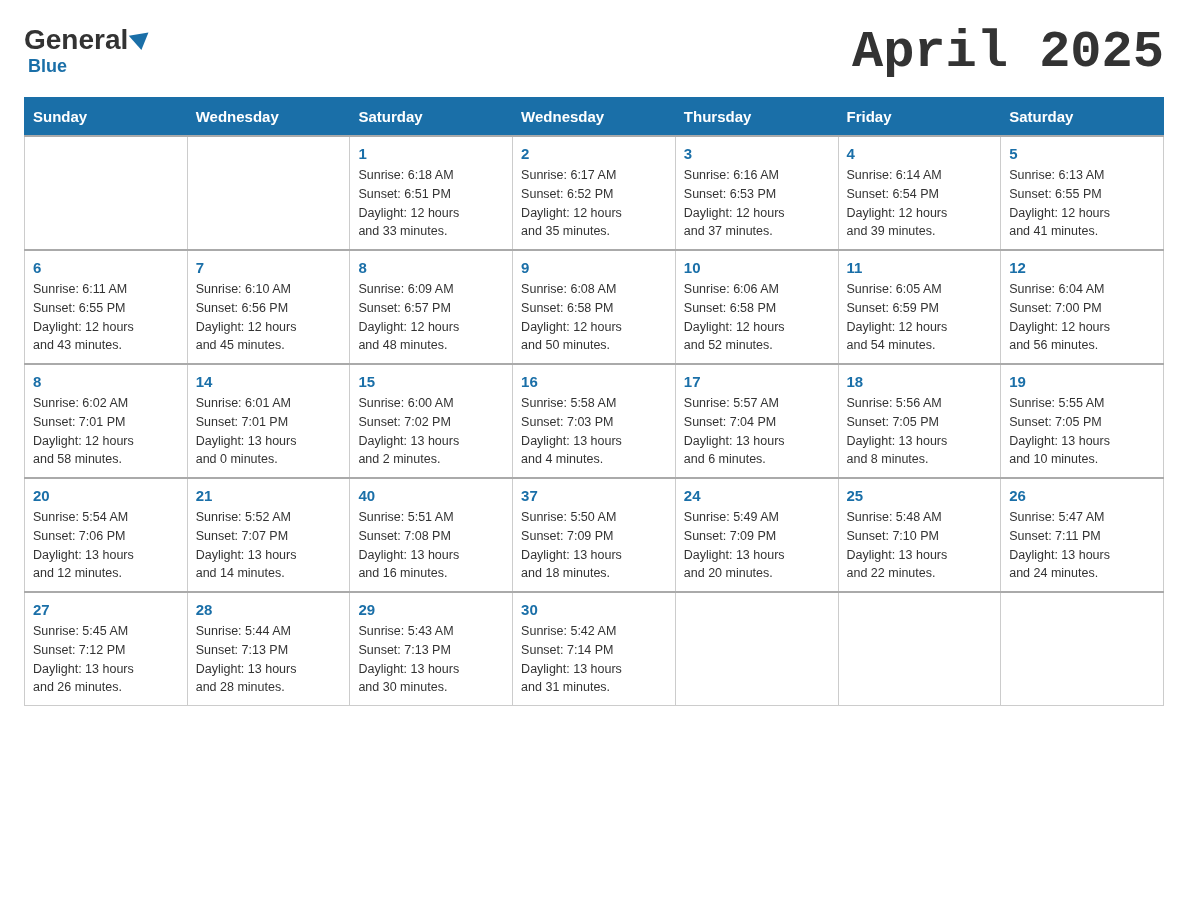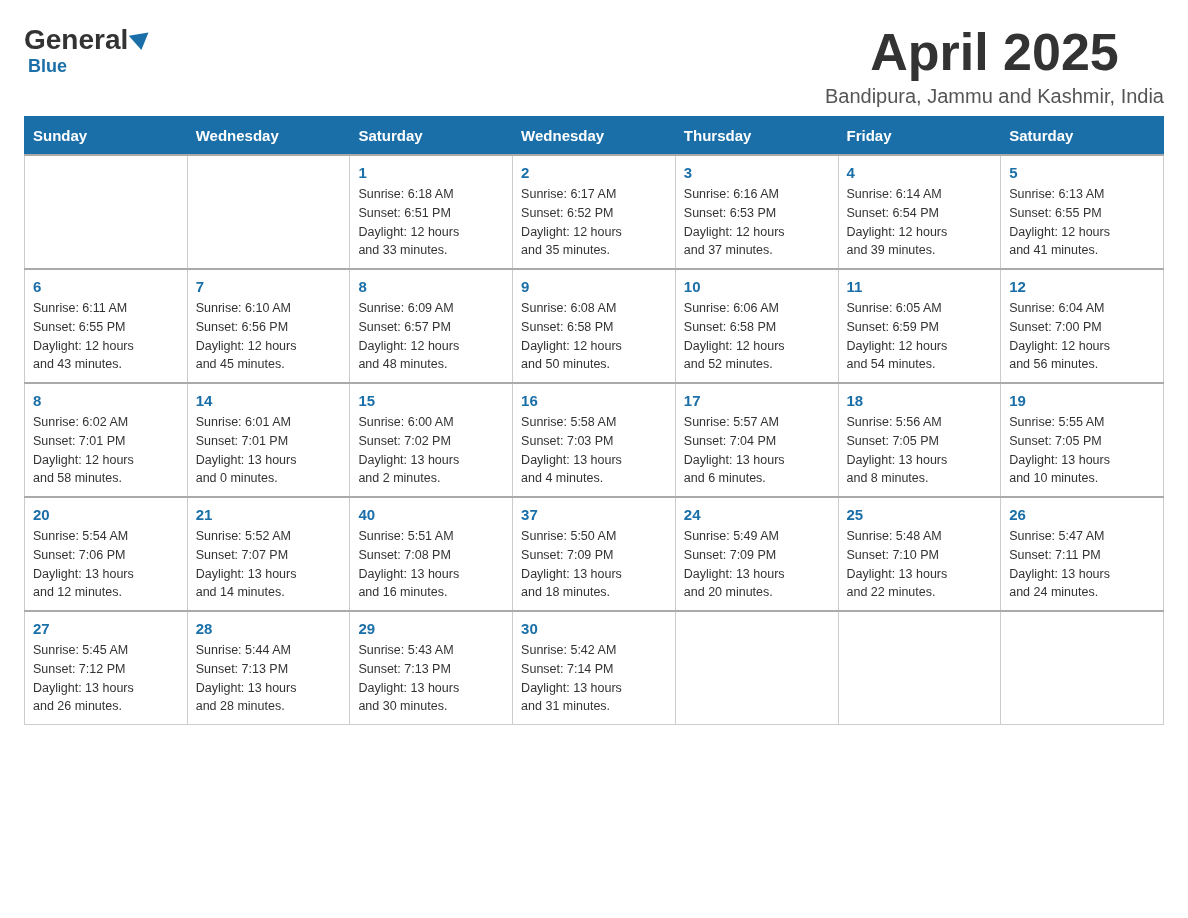--- a/index.html
+++ b/index.html
@@ -7,21 +7,21 @@
       font-family: Arial, sans-serif;
       background: #fff;
       padding: 24px;
       width: 1188px;
       min-height: 918px;
     }
     .header {
       display: flex;
       justify-content: space-between;
       align-items: flex-start;
-      margin-bottom: 8px;
+      margin-bottom: 16px;
       gap: 19px;
     }
     .logo {
       display: flex;
       flex-direction: column;
       align-items: flex-start;
     }
     .logo-text {
       font-size: 28px;
       font-weight: bold;
@@ -41,21 +41,22 @@
       margin-top: 4px;
       transform: rotate(-10deg);
     }
     .logo-subtitle {
       color: #1a6fa8;
       font-size: 18px;
       font-weight: bold;
       margin-left: 4px;
     }
     .title-section {
-      text-align: center;
+      text-align: left;
+      font-family: Liberation Mono, monospace;
     }
     .month-title {
       font-size: 52px;
       font-weight: bold;
       color: #333;
       line-height: 1.1;
     }
     .location-title {
       font-size: 20px;
       color: #555;
@@ -108,21 +109,20 @@
 <div class="header">
   <div class="logo">
     <div class="logo-text">
       <span class="logo-general">General</span>
       <span class="logo-triangle"></span>
     </div>
     <span class="logo-subtitle">Blue</span>
   </div>
   <div class="title-section">
     <div class="month-title">April 2025</div>
-    <div class="location-title">Bandipura, Jammu and Kashmir, India</div>
   </div>
 </div>
 
 <table class="calendar">
   <thead>
     <tr>
     <th>Sunday</th>
         <th>Wednesday</th>
         <th>Saturday</th>
         <th>Wednesday</th>

